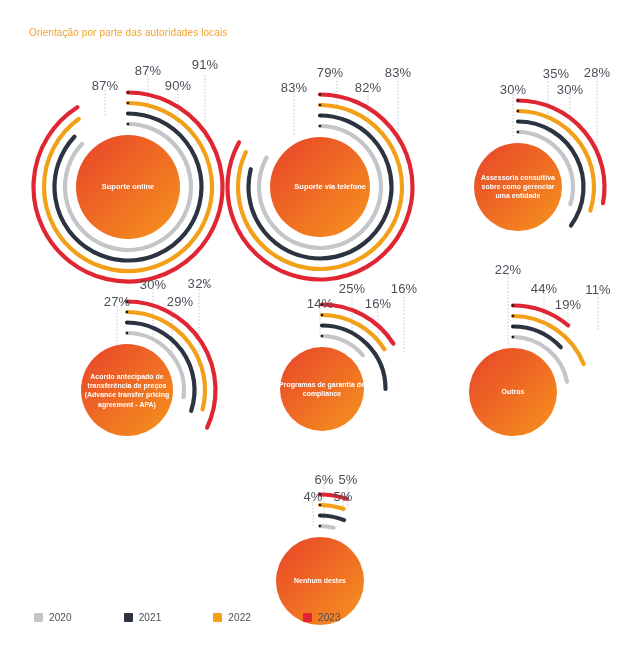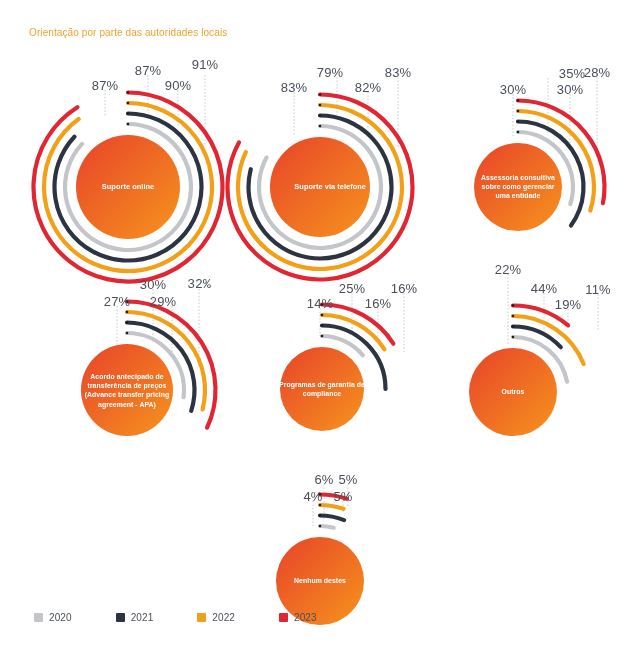--- a/index.html
+++ b/index.html
@@ -54,21 +54,21 @@
     white-space: nowrap;
     transform: translateX(-50%);
     letter-spacing: 0.1px;
   }
   #legend {
     position: absolute;
     left: 34px;
     top: 612px;
     display: flex;
     align-items: flex-end;
-    gap: 8px;
+    gap: 16px;
   }
   .legend-item {
     display: flex;
     align-items: center;
     margin-right: 36px;
   }
   .legend-swatch {
     width: 9px;
     height: 9px;
     margin-right: 6px;
@@ -159,21 +159,21 @@
         <path d="M 518.00 121.50 A 65.5 65.5 0 0 1 570.99 225.50" fill="none" stroke="#2b3440" stroke-width="4.2" stroke-linecap="round"></path>
         <path d="M 518.00 132.00 A 55 55 0 0 1 570.31 204.00" fill="none" stroke="#c3c5c8" stroke-width="4.2" stroke-linecap="round"></path>
         <circle cx="518.00" cy="132.00" r="1.3" fill="#1c1c1c"></circle>
         <circle cx="518.00" cy="121.50" r="1.3" fill="#1c1c1c"></circle>
         <circle cx="518.00" cy="111.00" r="1.3" fill="#1c1c1c"></circle>
         <circle cx="518.00" cy="100.50" r="1.3" fill="#1c1c1c"></circle>
         <circle cx="518" cy="187" r="44" fill="url(#g-assessoria-consultiva)"></circle>
       </svg>
       <div class="center-label small" style="left: 518px; top: 187px;">Assessoria consultiva sobre como gerenciar uma entidade</div>
       <div class="val-label" style="left: 513px; top: 82px;">30%</div>
-      <div class="val-label" style="left: 572px; top: 66px; text-align: right;">35%</div>
+      <div class="val-label" style="left: 556px; top: 66px; text-align: right;">35%</div>
       <div class="val-label" style="left: 570px; top: 82px;">30%</div>
       <div class="val-label" style="left: 597px; top: 65px;">28%</div>
     </div>
     <div class="donut" style="left: 0px; top: 0px; width: 625px; height: 654px; pointer-events: none;">
       <svg width="625" height="654" style="position: absolute; left: 0px; top: 0px;">
         <defs>
           <linearGradient id="g-acordo-antecipado-apa" x1="0" y1="0" x2="1" y2="1">
             <stop offset="0%" stop-color="#e8432a"></stop>
             <stop offset="100%" stop-color="#f6941d"></stop>
           </linearGradient>
@@ -188,21 +188,21 @@
         <path d="M 127.00 333.00 A 57 57 0 0 1 183.55 397.14" fill="none" stroke="#c3c5c8" stroke-width="4.2" stroke-linecap="round"></path>
         <circle cx="127.00" cy="333.00" r="1.3" fill="#1c1c1c"></circle>
         <circle cx="127.00" cy="322.50" r="1.3" fill="#1c1c1c"></circle>
         <circle cx="127.00" cy="312.00" r="1.3" fill="#1c1c1c"></circle>
         <circle cx="127.00" cy="301.50" r="1.3" fill="#1c1c1c"></circle>
         <circle cx="127" cy="390" r="46" fill="url(#g-acordo-antecipado-apa)"></circle>
       </svg>
       <div class="center-label small" style="left: 127px; top: 390px;">Acordo antecipado de transferência de preços (Advance transfer pricing agreement - APA)</div>
       <div class="val-label" style="left: 117px; top: 294px;">27%</div>
       <div class="val-label" style="left: 153px; top: 277px;">30%</div>
-      <div class="val-label" style="left: 163px; top: 294px;">29%</div>
+      <div class="val-label" style="left: 180px; top: 294px;">29%</div>
       <div class="val-label" style="left: 199px; top: 277px; font-family: Liberation Mono, monospace;">32%</div>
     </div>
     <div class="donut" style="left: 0px; top: 0px; width: 625px; height: 654px; pointer-events: none;">
       <svg width="625" height="654" style="position: absolute; left: 0px; top: 0px;">
         <defs>
           <linearGradient id="g-programas-garantia-compliance" x1="0" y1="0" x2="1" y2="1">
             <stop offset="0%" stop-color="#e8432a"></stop>
             <stop offset="100%" stop-color="#f6941d"></stop>
           </linearGradient>
         </defs>

